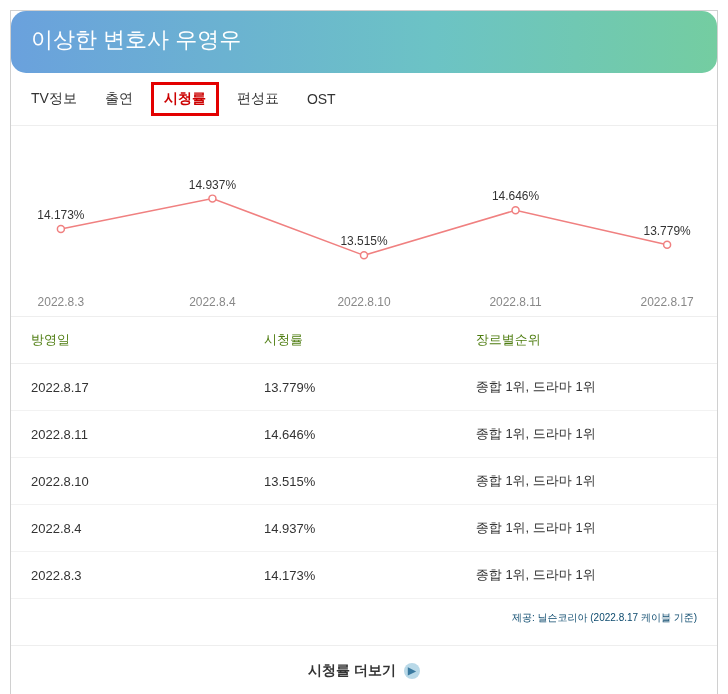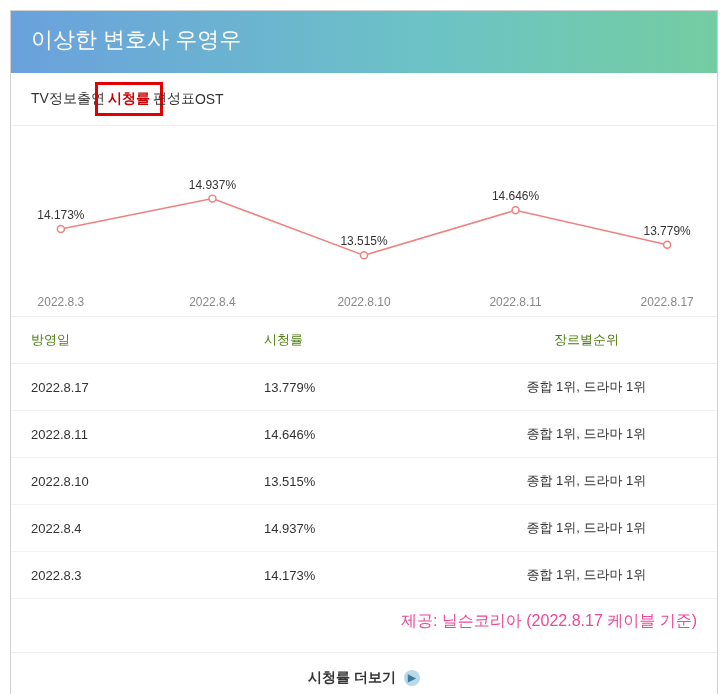--- a/index.html
+++ b/index.html
@@ -11,40 +11,42 @@
   }
   .frame {
     width: 708px;
     border: 1px solid #d0d0d0;
     background: #fff;
   }
   .header {
     background: linear-gradient(90deg, #6aa1dd 0%, #6cc3c5 60%, #74cda1 100%);
     color: #fff;
     padding: 14px 20px 12px 20px;
+    border-radius: 15px;
   }
   .title {
     font-size: 22px;
     font-weight: 400;
     margin: 0 0 6px 0;
   }
   .meta {
     font-size: 12px;
     opacity: 0.9;
   }
   .meta .sep {
     display: inline-block;
     width: 1px;
     height: 10px;
     background: rgba(255,255,255,0.7);
     margin: 0 7px;
     vertical-align: middle;
   }
   .tabs {
     display: flex;
+    gap: 28px;
     padding: 14px 20px;
     border-bottom: 1px solid #eee;
     font-size: 14px;
     align-items: center;
   }
   .tab {
     color: #333;
     cursor: pointer;
   }
   .tab.active {
@@ -72,25 +74,25 @@
     border-bottom: 1px solid #eee;
   }
   .table td {
     font-size: 13px;
     color: #333;
     padding: 14px 20px;
     border-bottom: 1px solid #f2f2f2;
   }
   .table th:nth-child(1), .table td:nth-child(1) { text-align: left; width: 33%; }
   .table th:nth-child(2), .table td:nth-child(2) { text-align: left; width: 30%; }
-  .table th:nth-child(3), .table td:nth-child(3) { text-align: center; }
+  .table th:nth-child(3), .table td:nth-child(3) { text-align: left; }
   .source {
     text-align: right;
-    font-size: 16px;
-    color: #ec4899;
+    font-size: 10px;
+    color: #0c4a6e;
     padding: 12px 20px 20px 20px;
   }
   .more {
     text-align: center;
     padding: 16px 0 18px 0;
     font-size: 14px;
     font-weight: 700;
     color: #333;
     border-top: 1px solid #eee;
     cursor: pointer;

